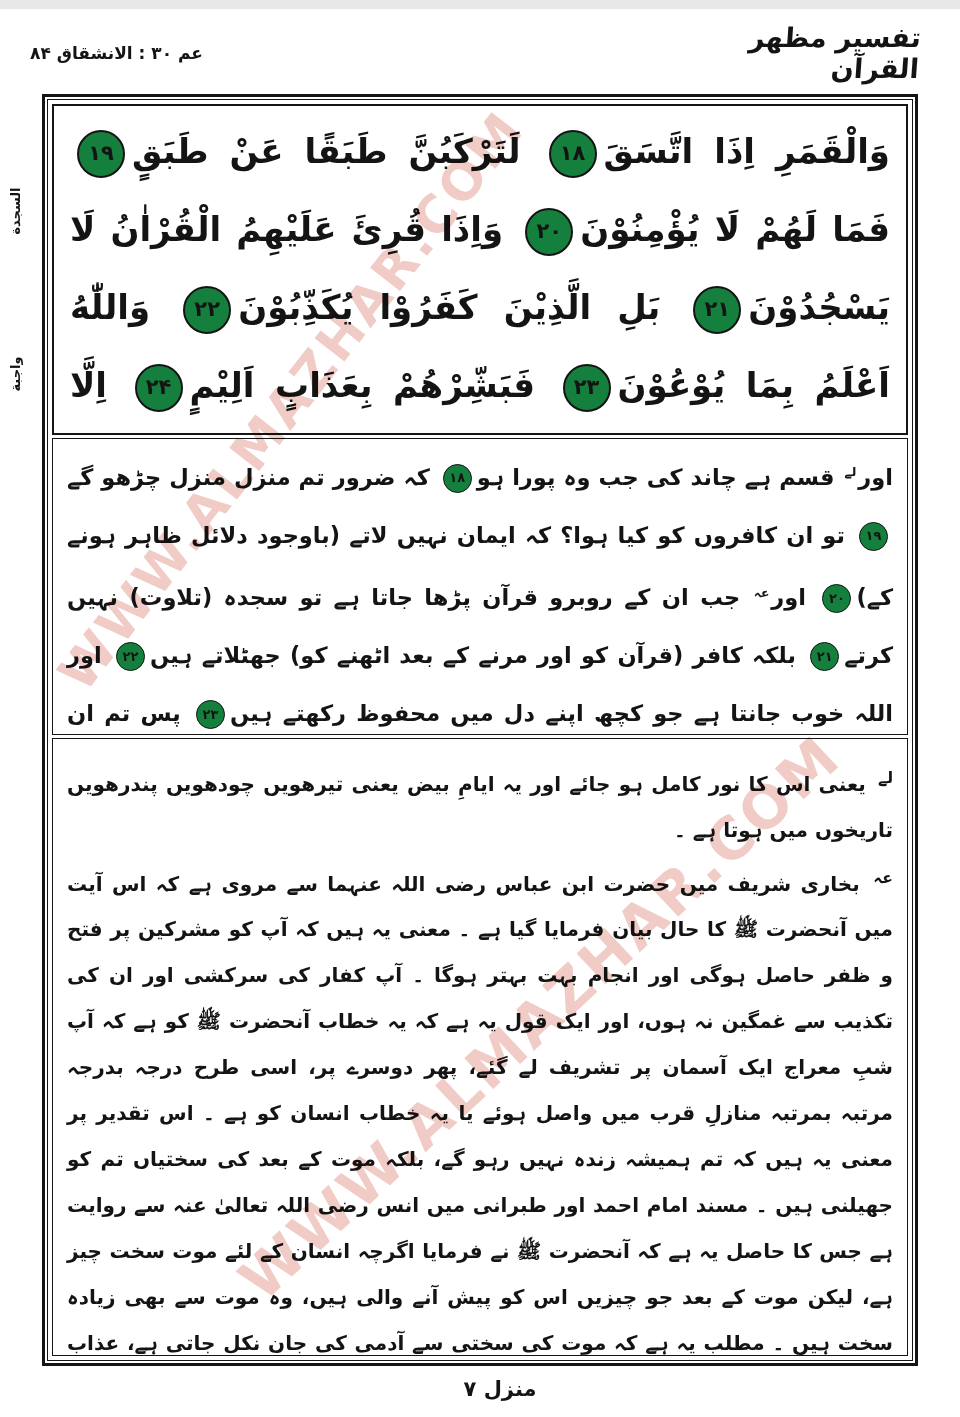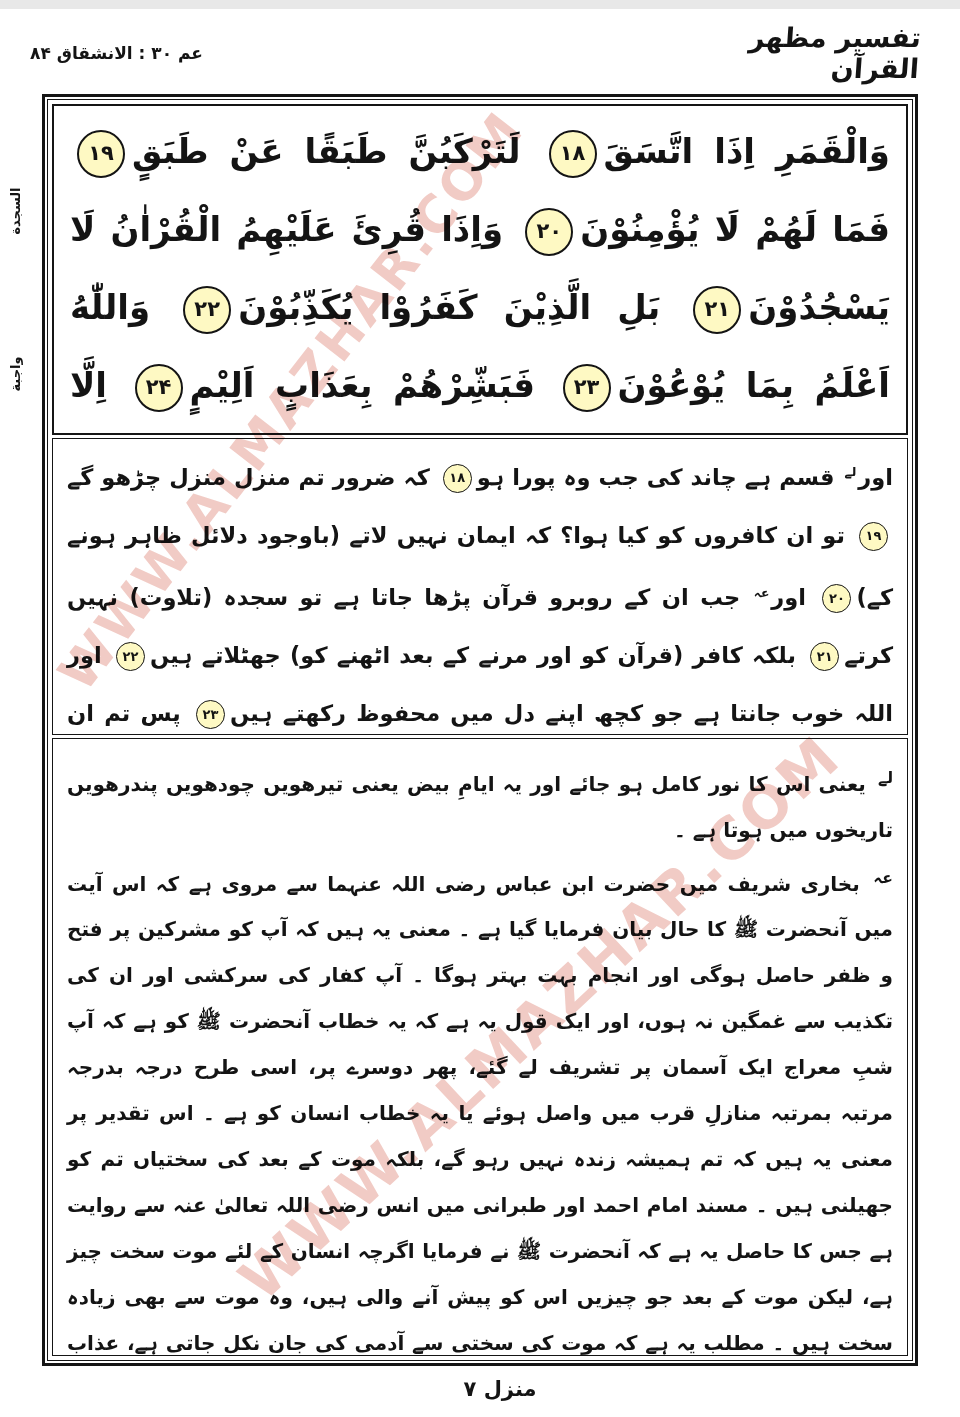--- a/index.html
+++ b/index.html
@@ -38,21 +38,21 @@
   }
   .comm-box{
     border:1.5px solid #151515; box-sizing:border-box; flex:1;
     padding:16px 14px; direction:rtl; text-align:justify;
     font-size:20px; font-weight:bold; line-height:46px; overflow:hidden;
   }
   .vseg{white-space:normal;}
   .vnum{
     display:inline-flex; align-items:center; justify-content:center;
     border:2.5px solid #141414; border-radius:50%;
-    vertical-align:middle; margin:0 7px; background:#fef9c3;
+    vertical-align:middle; margin:0 7px; background:#15803d;
   }
   .quran-box .vnum{width:44px; height:44px; font-size:21px; line-height:1;}
   .trans-box .vnum{width:27px; height:27px; font-size:13px; border-width:1.8px; margin:0 5px;}
   .fnmark{font-size:0.55em; vertical-align:super; margin:0 2px; font-weight:bold;}
   .note{margin:0 0 2px 0;}
   .note-marker{font-size:0.78em; vertical-align:super; margin-left:4px;}
   
   .footer{
     position:absolute; top:1368px; left:0; right:0; text-align:center;
     font-size:21px; font-weight:bold; direction:rtl;padding-left:40px;

